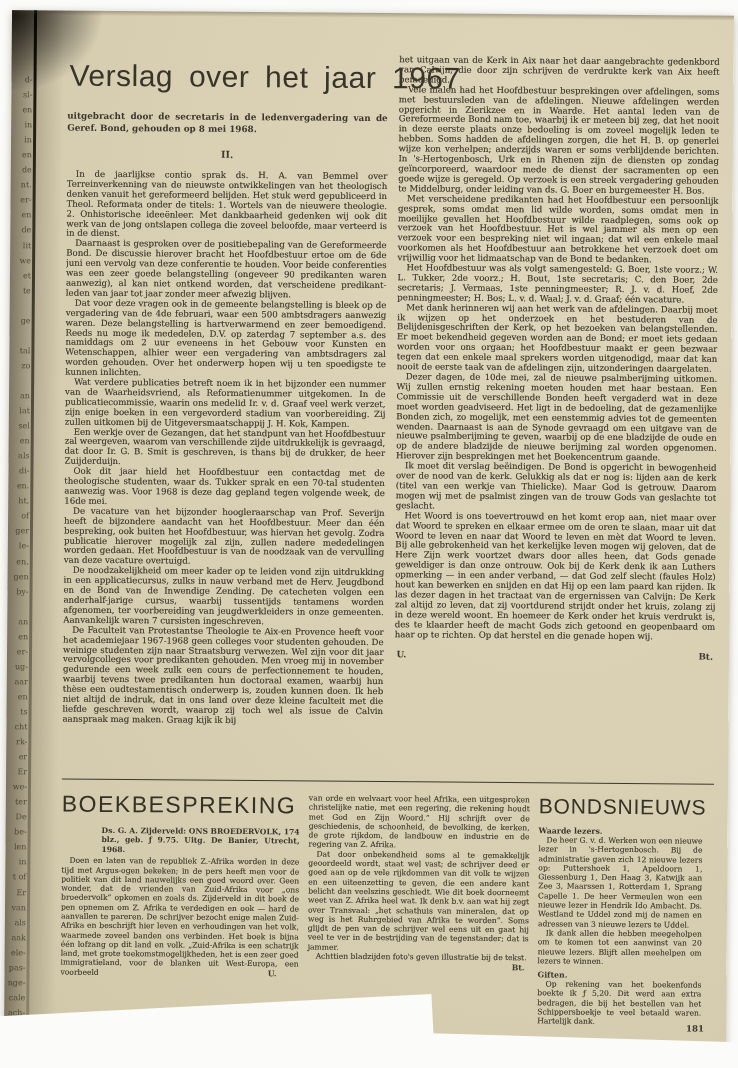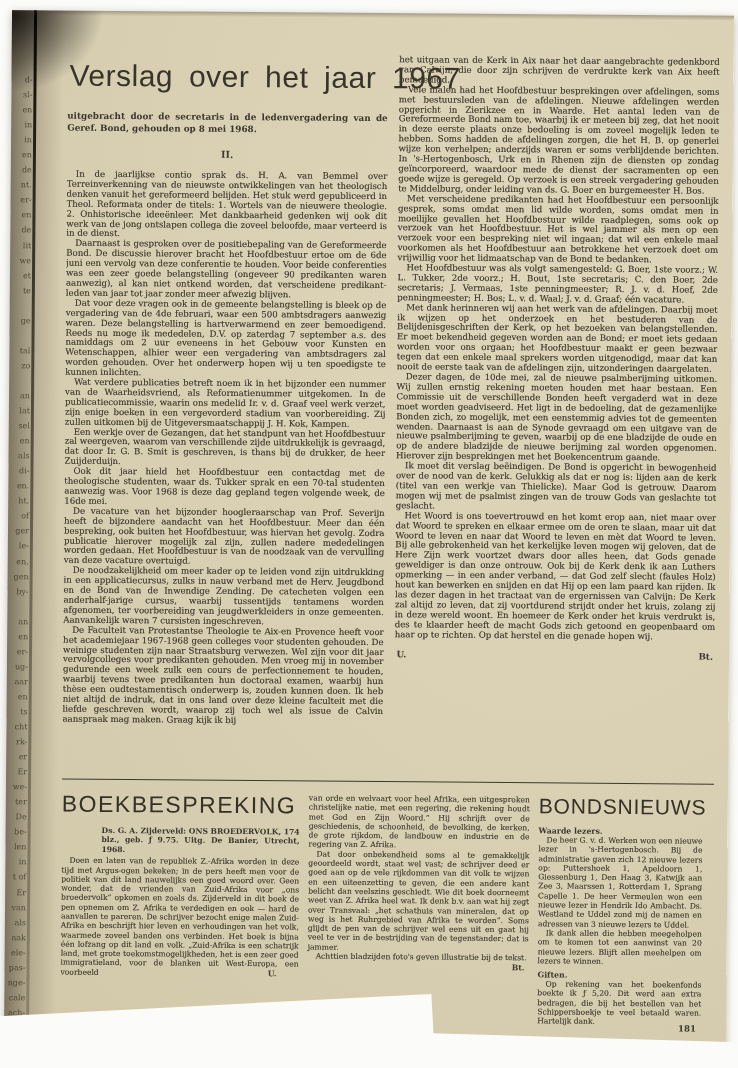--- a/index.html
+++ b/index.html
@@ -119,21 +119,21 @@
     margin-top:-9.3px;
   }
   .sig-right {
     font-size:7.8px; font-weight:bold; text-align:right; padding-right:4px;
     margin-top:1px;
   }
   .news-sub {
     font-size:7.8px; font-weight:bold; margin:5px 0 0 0; color:#3a362b;
   }
   .page-number {
-    position:absolute; right:16px; bottom:-2px;
+    position:absolute; right:8px; bottom:-2px;
     font-size:8.6px; font-weight:bold; color:#3a362b;
   }
 </style>
 </head>
 <body>
 
 <div class="scan-page">
 
   <div class="margin-fragments">
       <div class="frag">d-</div>

